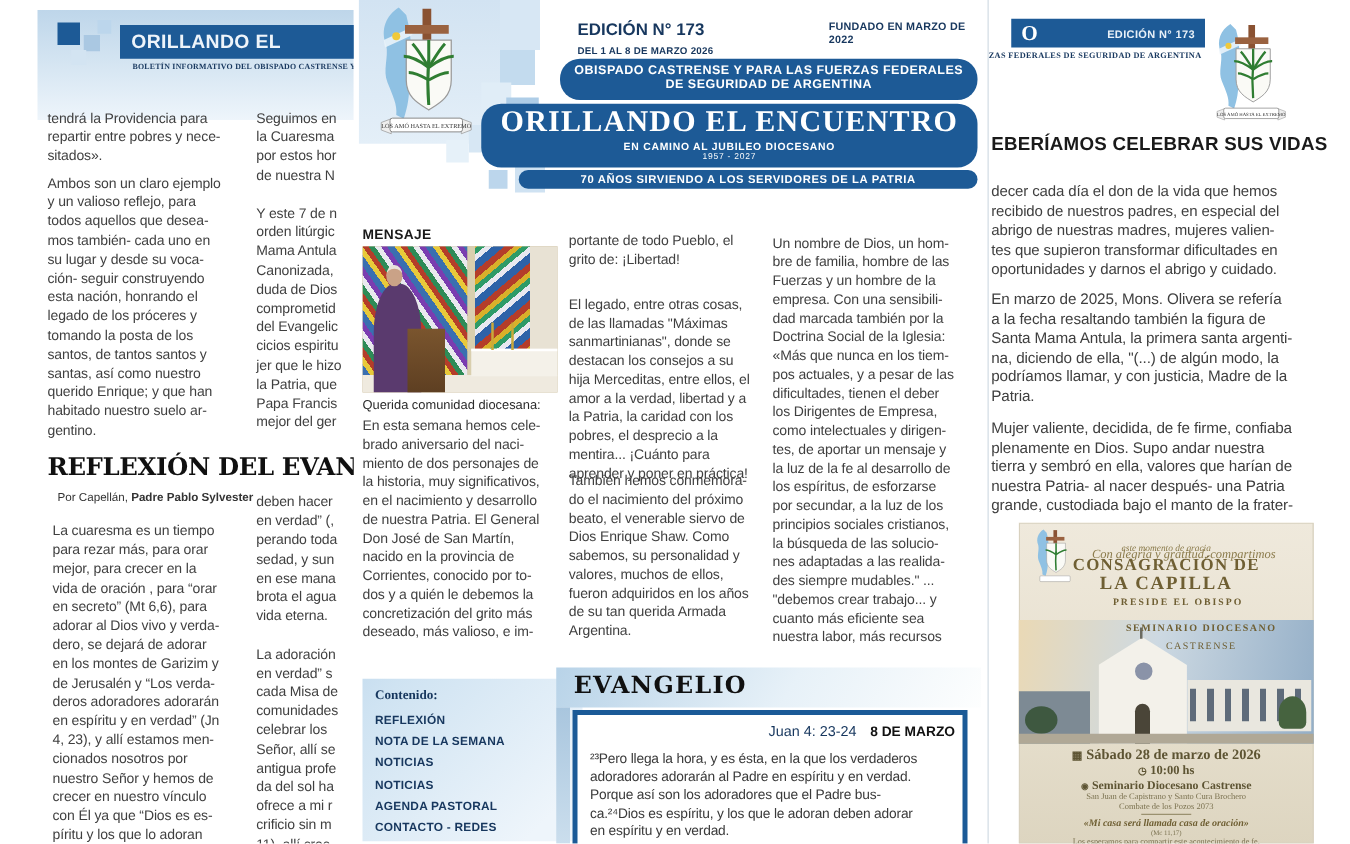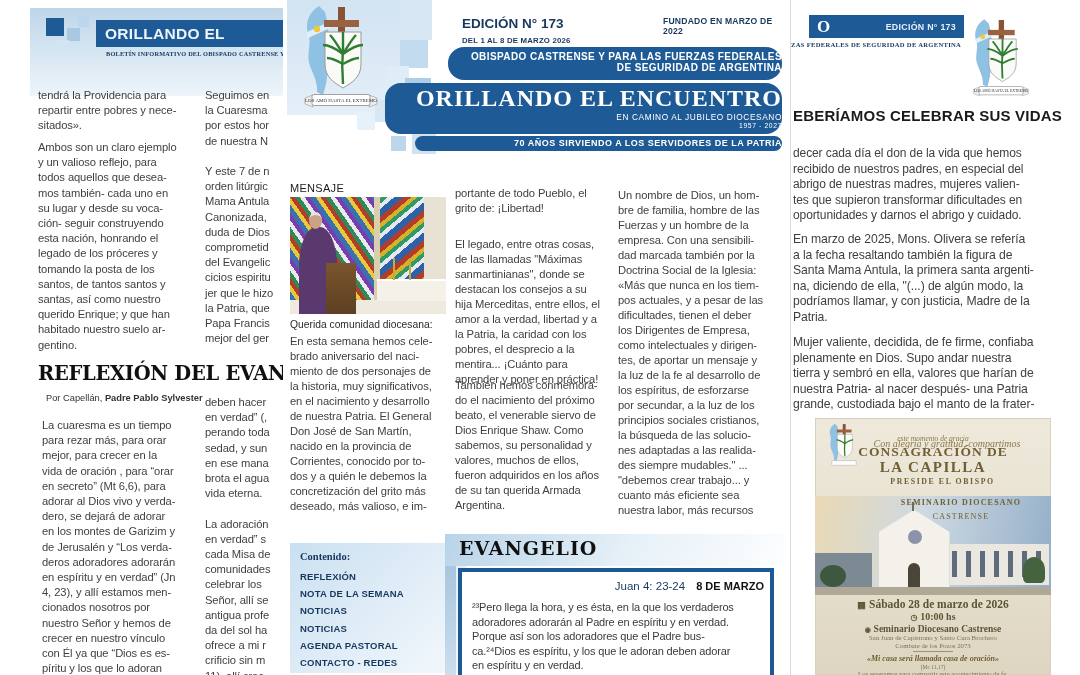--- a/index.html
+++ b/index.html
@@ -8,21 +8,21 @@
   .page{position:absolute;top:0;height:675px;background:#fff;overflow:hidden;}
   .abs{position:absolute;}
   .pre{white-space:pre-line;}
   .body-txt{font-size:11.2px;line-height:15px;letter-spacing:-0.1px;color:#3f3f3f;}
   .left-col{font-size:11.2px;line-height:15.2px;letter-spacing:-0.1px;color:#3f3f3f;}
   .navy{color:#17375e;}
   .slab{font-family:"DejaVu Serif","Liberation Serif",serif;font-weight:bold;color:#101010;}
   .serif{font-family:"Liberation Serif",serif;}
   .sq{position:absolute;}
   
-  .blue-box{position:absolute;background:#1d5a96;color:#fff;text-align:right;border-radius:16px;}
+  .blue-box{position:absolute;background:#1d5a96;color:#fff;text-align:center;border-radius:16px;}
   
   .toc{background:linear-gradient(135deg,#c9dfF0,#cfe3f2 10%,#eef5fb 85%);}
   .toc-row{display:flex;justify-content:space-between;padding:0 12px 0 10px;
            font-size:9.5px;font-weight:bold;color:#17375e;height:17.2px;align-items:center;letter-spacing:0.2px;}
   
   .ev-band{background:linear-gradient(120deg,#b8d3e8,#e7f1f8 55%,#fdfefe);}
   .ev-box{background:#fff;border:4px solid #1b5a97;}
   
   .poster{background:linear-gradient(180deg,#efe9dc,#e6dfcd 60%,#ddd5c0);box-shadow:inset 0 0 0 1px #d8d1bf;}
   .gold{color:#6f5f33;font-family:"Liberation Serif",serif;}
@@ -173,26 +173,26 @@
     <div class="abs navy" style="left:175px;top:36px;font-size:7.8px;font-weight:bold;letter-spacing:0.2px;">DEL 1 AL 8 DE MARZO 2026</div>
     <div class="abs navy" style="left:376px;top:16px;font-size:8.6px;font-weight:600;letter-spacing:0.2px;">FUNDADO EN MARZO DE 2022</div>
 
     <div class="blue-box" style="left:161px;top:47px;width:334px;height:33px;font-size:10px;font-weight:bold;letter-spacing:0.4px;padding-top:4px;box-sizing:border-box;">
       <div>OBISPADO CASTRENSE Y PARA LAS FUERZAS  FEDERALES</div>
       <div>DE SEGURIDAD DE ARGENTINA</div>
     </div>
 
     <div class="blue-box" style="left:98px;top:83px;width:397px;height:51px;">
       <div class="serif" style="font-size:24px;font-weight:bold;letter-spacing:1px;margin-top:2px;">ORILLANDO EL ENCUENTRO</div>
-      <div style="font-size:8.3px;font-weight:normal;letter-spacing:0.6px;">EN CAMINO AL JUBILEO DIOCESANO</div>
+      <div style="font-size:8.3px;font-weight:bold;letter-spacing:0.6px;">EN CAMINO AL JUBILEO DIOCESANO</div>
       <div style="font-size:6.8px;letter-spacing:0.6px;">1957 - 2027</div>
     </div>
     <div class="blue-box" style="left:128px;top:136px;width:367px;height:15px;font-size:9px;font-weight:bold;letter-spacing:0.5px;line-height:15px;">70 AÑOS SIRVIENDO A LOS SERVIDORES DE LA PATRIA</div>
 
-    <div class="abs" style="left:3px;top:182px;font-size:11px;font-weight:normal;color:#1a1a1a;letter-spacing:0.3px;">MENSAJE</div>
+    <div class="abs" style="left:3px;top:182px;font-size:11px;font-weight:bold;color:#1a1a1a;letter-spacing:0.3px;">MENSAJE</div>
 
     <div class="abs" style="left:3px;top:197px;width:156px;height:117px;overflow:hidden;background:#c9b999;">
       <div class="abs mosaic1" style="left:0;top:0;width:54%;height:88%;"></div>
       <div class="abs mosaic2" style="left:58%;top:0;width:28%;height:88%;"></div>
       <div class="abs" style="left:54%;top:0;width:4%;height:88%;background:#d9cfae;"></div>
       <div class="abs" style="left:86%;top:0;width:14%;height:100%;background:#e8e2d4;"></div>
       <div class="abs" style="left:0;top:88%;width:100%;height:12%;background:#efeadf;"></div>
       <div class="abs" style="left:56%;top:70%;width:44%;height:17%;background:#f4f1e9;border-top:2px solid #fff;"></div>
       <div class="abs" style="left:66%;top:52%;width:2px;height:19%;background:#caa93a;"></div>
       <div class="abs" style="left:76%;top:52%;width:2px;height:19%;background:#caa93a;"></div>

